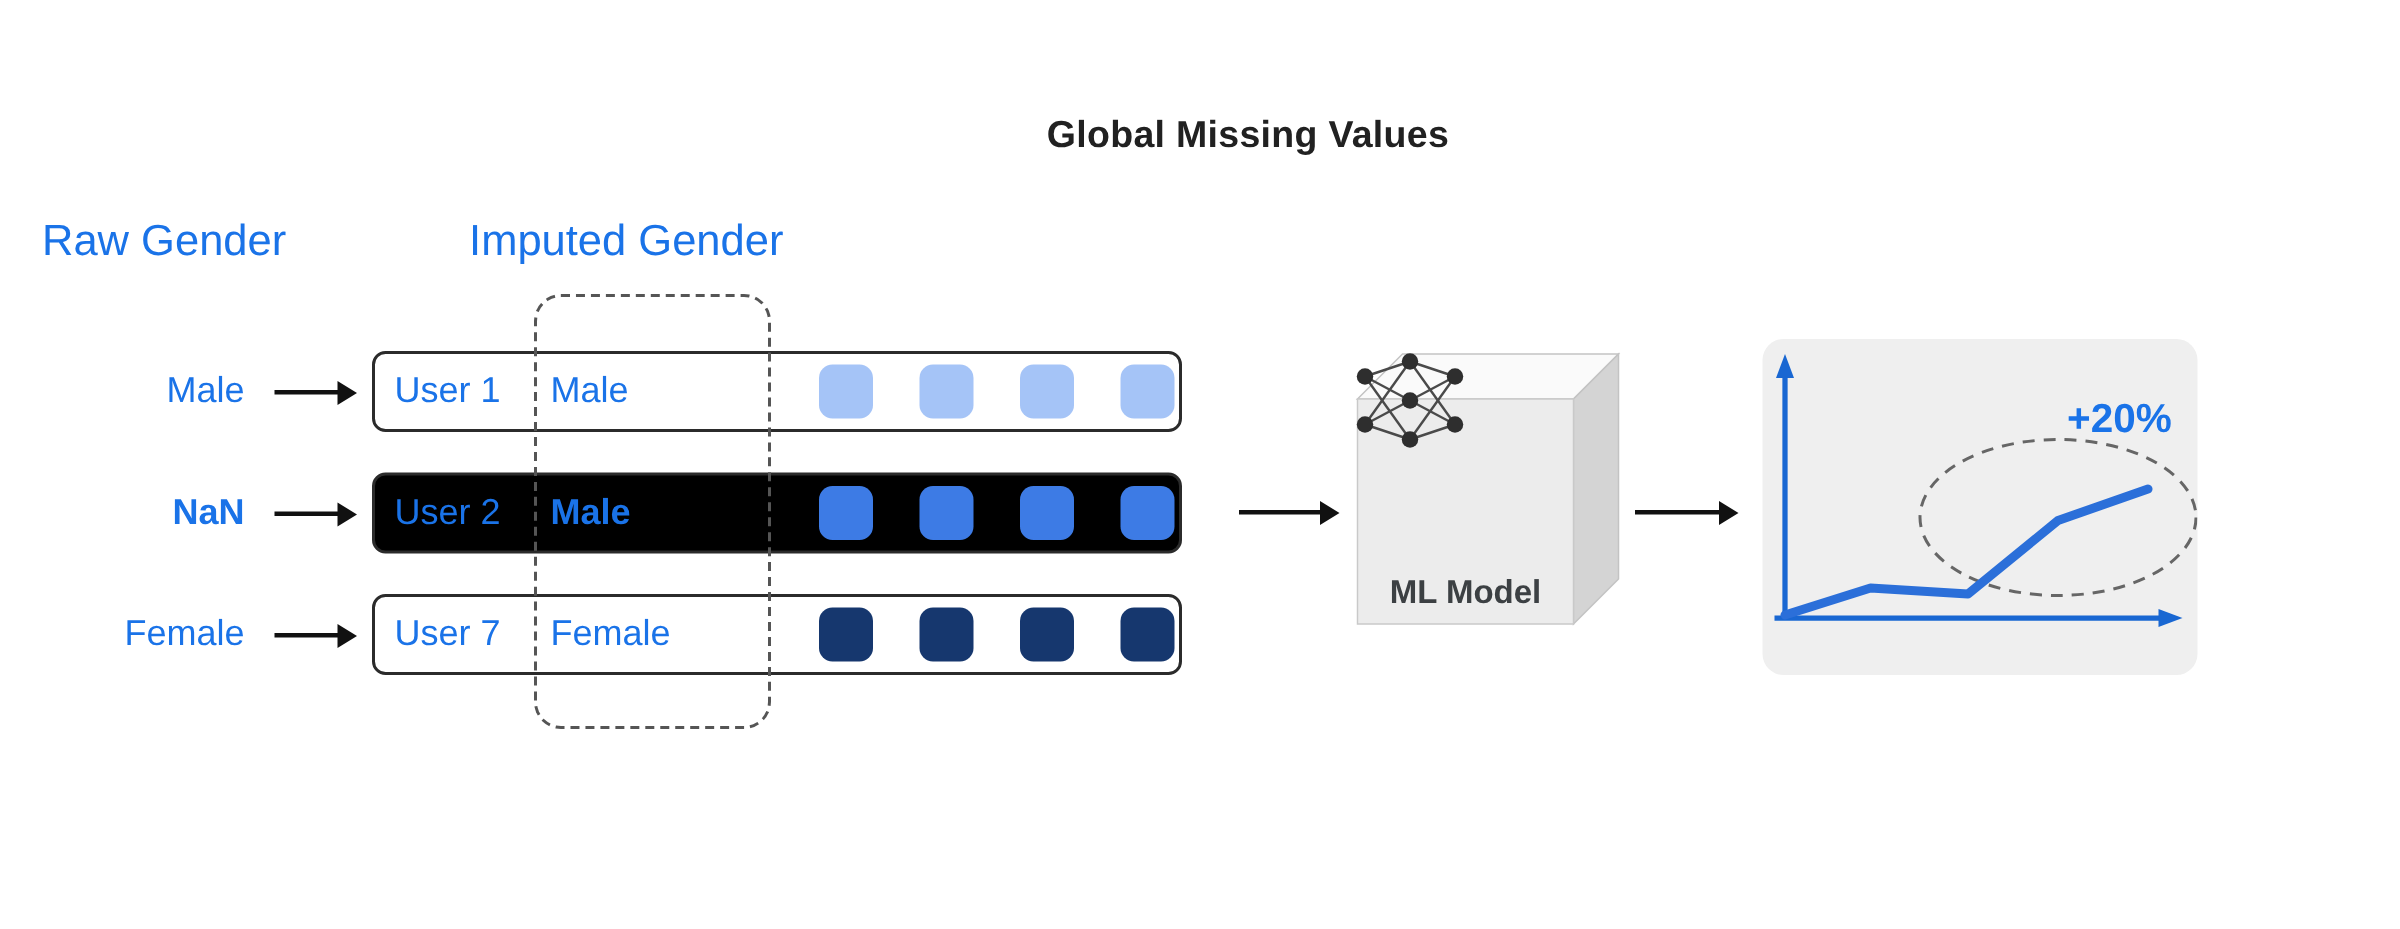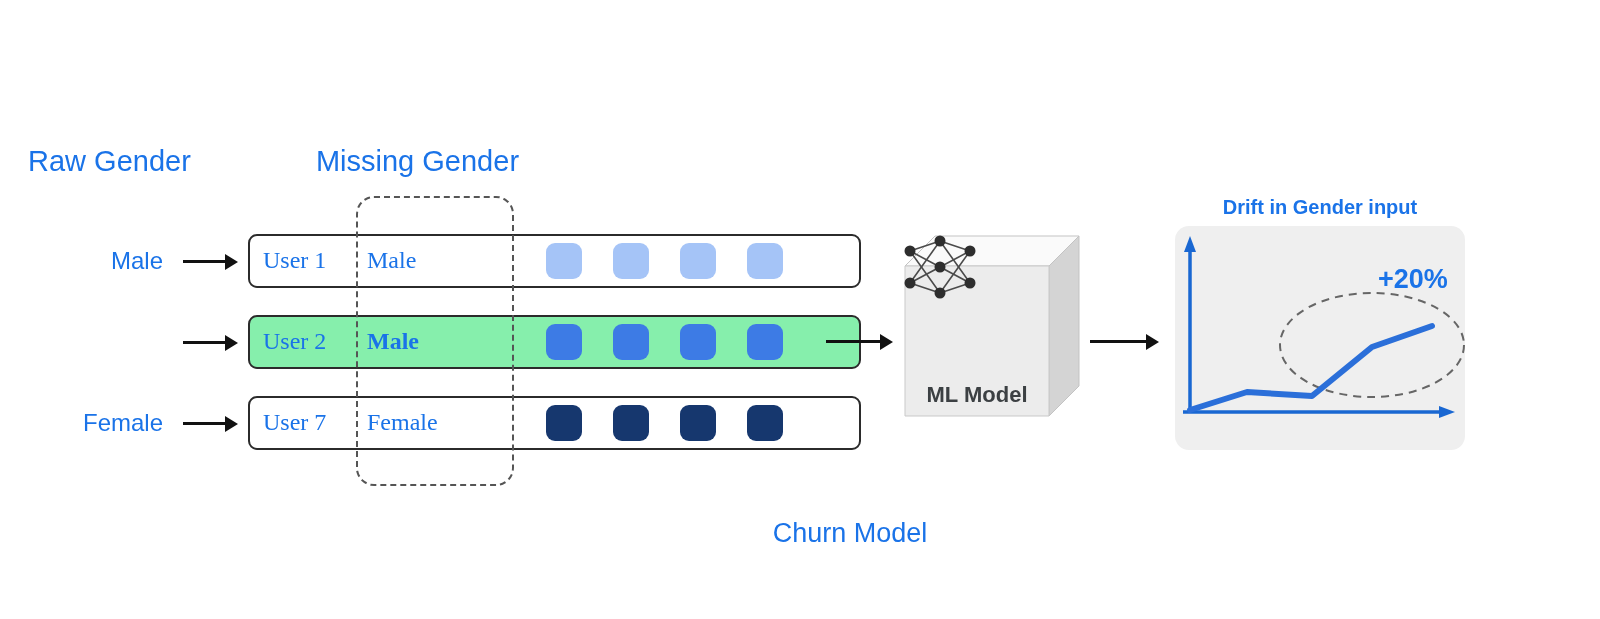--- a/index.html
+++ b/index.html
@@ -16,23 +16,23 @@
   .row { position:absolute; left:0; width:830px; height:54px; }
   .raw-label { position:absolute; left:0; top:0; width:163px; height:54px; line-height:54px;
     text-align:right; font-size:24px; color:#1A73E8; }
   .raw-label.bold { font-weight:700; }
 
   .arrow { position:absolute; height:3px; background:#111; }
   .arrow::after { content:''; position:absolute; right:-11px; top:50%; transform:translateY(-50%);
     border-left:13px solid #111; border-top:8px solid transparent; border-bottom:8px solid transparent; }
   .row-arrow { left:183px; top:26px; width:44px; }
 
-  .user-box { position:absolute; left:248px; top:0; width:613px; height:54px;
-    background:#ffffff; border:2.5px solid #2b2b2b; border-radius:9px;font-family:Liberation Serif, serif; }
-  .user-box.highlight { background:#86efac; }
+  .user-box { position:absolute; left:248px; top:0; width:540px; height:54px;
+    background:#ffffff; border:2.5px solid #2b2b2b; border-radius:9px; }
+  .user-box.highlight { background:#000000; }
   .user-label, .imputed-value { position:absolute; top:0; height:49px; line-height:49px;
     font-size:24px; color:#1A73E8; }
   .user-label { left:13px; }
   .imputed-value { left:117px; }
   .imputed-value.bold { font-weight:700; }
   .squares { position:absolute; left:296px; top:7px; display:flex; gap:31px; }
   .square { width:36px; height:36px; border-radius:9px; }
 
   .imputed-dashed-rect { position:absolute; left:356px; top:196px; width:158px; height:290px;
     border:2px dashed #555; border-radius:18px; z-index:5; pointer-events:none; }
@@ -55,40 +55,42 @@
     color:#1A73E8; z-index:6; }
 
   .footer-label { position:absolute; left:700px; top:518px; width:300px; text-align:center;
     font-size:27px; color:#1A73E8; }
 </style>
 </head>
 <body>
 
 <div class="canvas">
 
+  <div class="diagram-title">Global Missing Values</div>
 
   <div class="col-label raw-col-label">Raw Gender</div>
-  <div class="col-label imputed-col-label">Missing Gender</div>
+  <div class="col-label imputed-col-label">Imputed Gender</div>
 
   <div class="row" style="top:234px;">
     <div class="raw-label">Male</div>
     <div class="arrow row-arrow"></div>
     <div class="user-box">
       <div class="user-label">User 1</div>
       <div class="imputed-value">Male</div>
       <div class="squares">
         <div class="square" style="background-color: rgb(165, 196, 247);"></div>
         <div class="square" style="background-color: rgb(165, 196, 247);"></div>
         <div class="square" style="background-color: rgb(165, 196, 247);"></div>
         <div class="square" style="background-color: rgb(165, 196, 247);"></div>
       </div>
     </div>
   </div>
 
   <div class="row" style="top:315px;">
+    <div class="raw-label bold">NaN</div>
     <div class="arrow row-arrow"></div>
     <div class="user-box highlight">
       <div class="user-label">User 2</div>
       <div class="imputed-value bold">Male</div>
       <div class="squares">
         <div class="square" style="background-color: rgb(61, 123, 229);"></div>
         <div class="square" style="background-color: rgb(61, 123, 229);"></div>
         <div class="square" style="background-color: rgb(61, 123, 229);"></div>
         <div class="square" style="background-color: rgb(61, 123, 229);"></div>
       </div>
@@ -143,31 +145,29 @@
           <circle cx="38" cy="59" r="5.5"></circle>
         <circle cx="68" cy="17" r="5.5"></circle>
           <circle cx="68" cy="49" r="5.5"></circle>
       </g>
     </svg>
     <div class="model-label">ML Model</div>
   </div>
 
   <div class="arrow main-arrow-2"></div>
 
-  <div class="chart-title">Drift in Gender input</div>
   <div class="chart-panel">
     <svg width="290" height="224" viewBox="0 0 290 224">
 
       <line x1="15" y1="187" x2="15" y2="24" stroke="#1967D2" stroke-width="3.5"></line>
       <polygon points="15,10 9,26 21,26" fill="#1967D2"></polygon>
       <line x1="8" y1="186" x2="266" y2="186" stroke="#1967D2" stroke-width="3.5"></line>
       <polygon points="280,186 264,180 264,192" fill="#1967D2"></polygon>
 
       <ellipse cx="197" cy="119" rx="92" ry="52" fill="none" stroke="#666" stroke-width="2" stroke-dasharray="8 6"></ellipse>
 
       <polyline fill="none" stroke="#2B6FD9" stroke-width="6" stroke-linecap="round" stroke-linejoin="round" points="15,184 72,166 137,170 197,121 257,100"></polyline>
     </svg>
   </div>
   <div class="chart-annotation">+20%</div>
 
-  <div class="footer-label">Churn Model</div>
 
 </div>
 
 </body></html>

